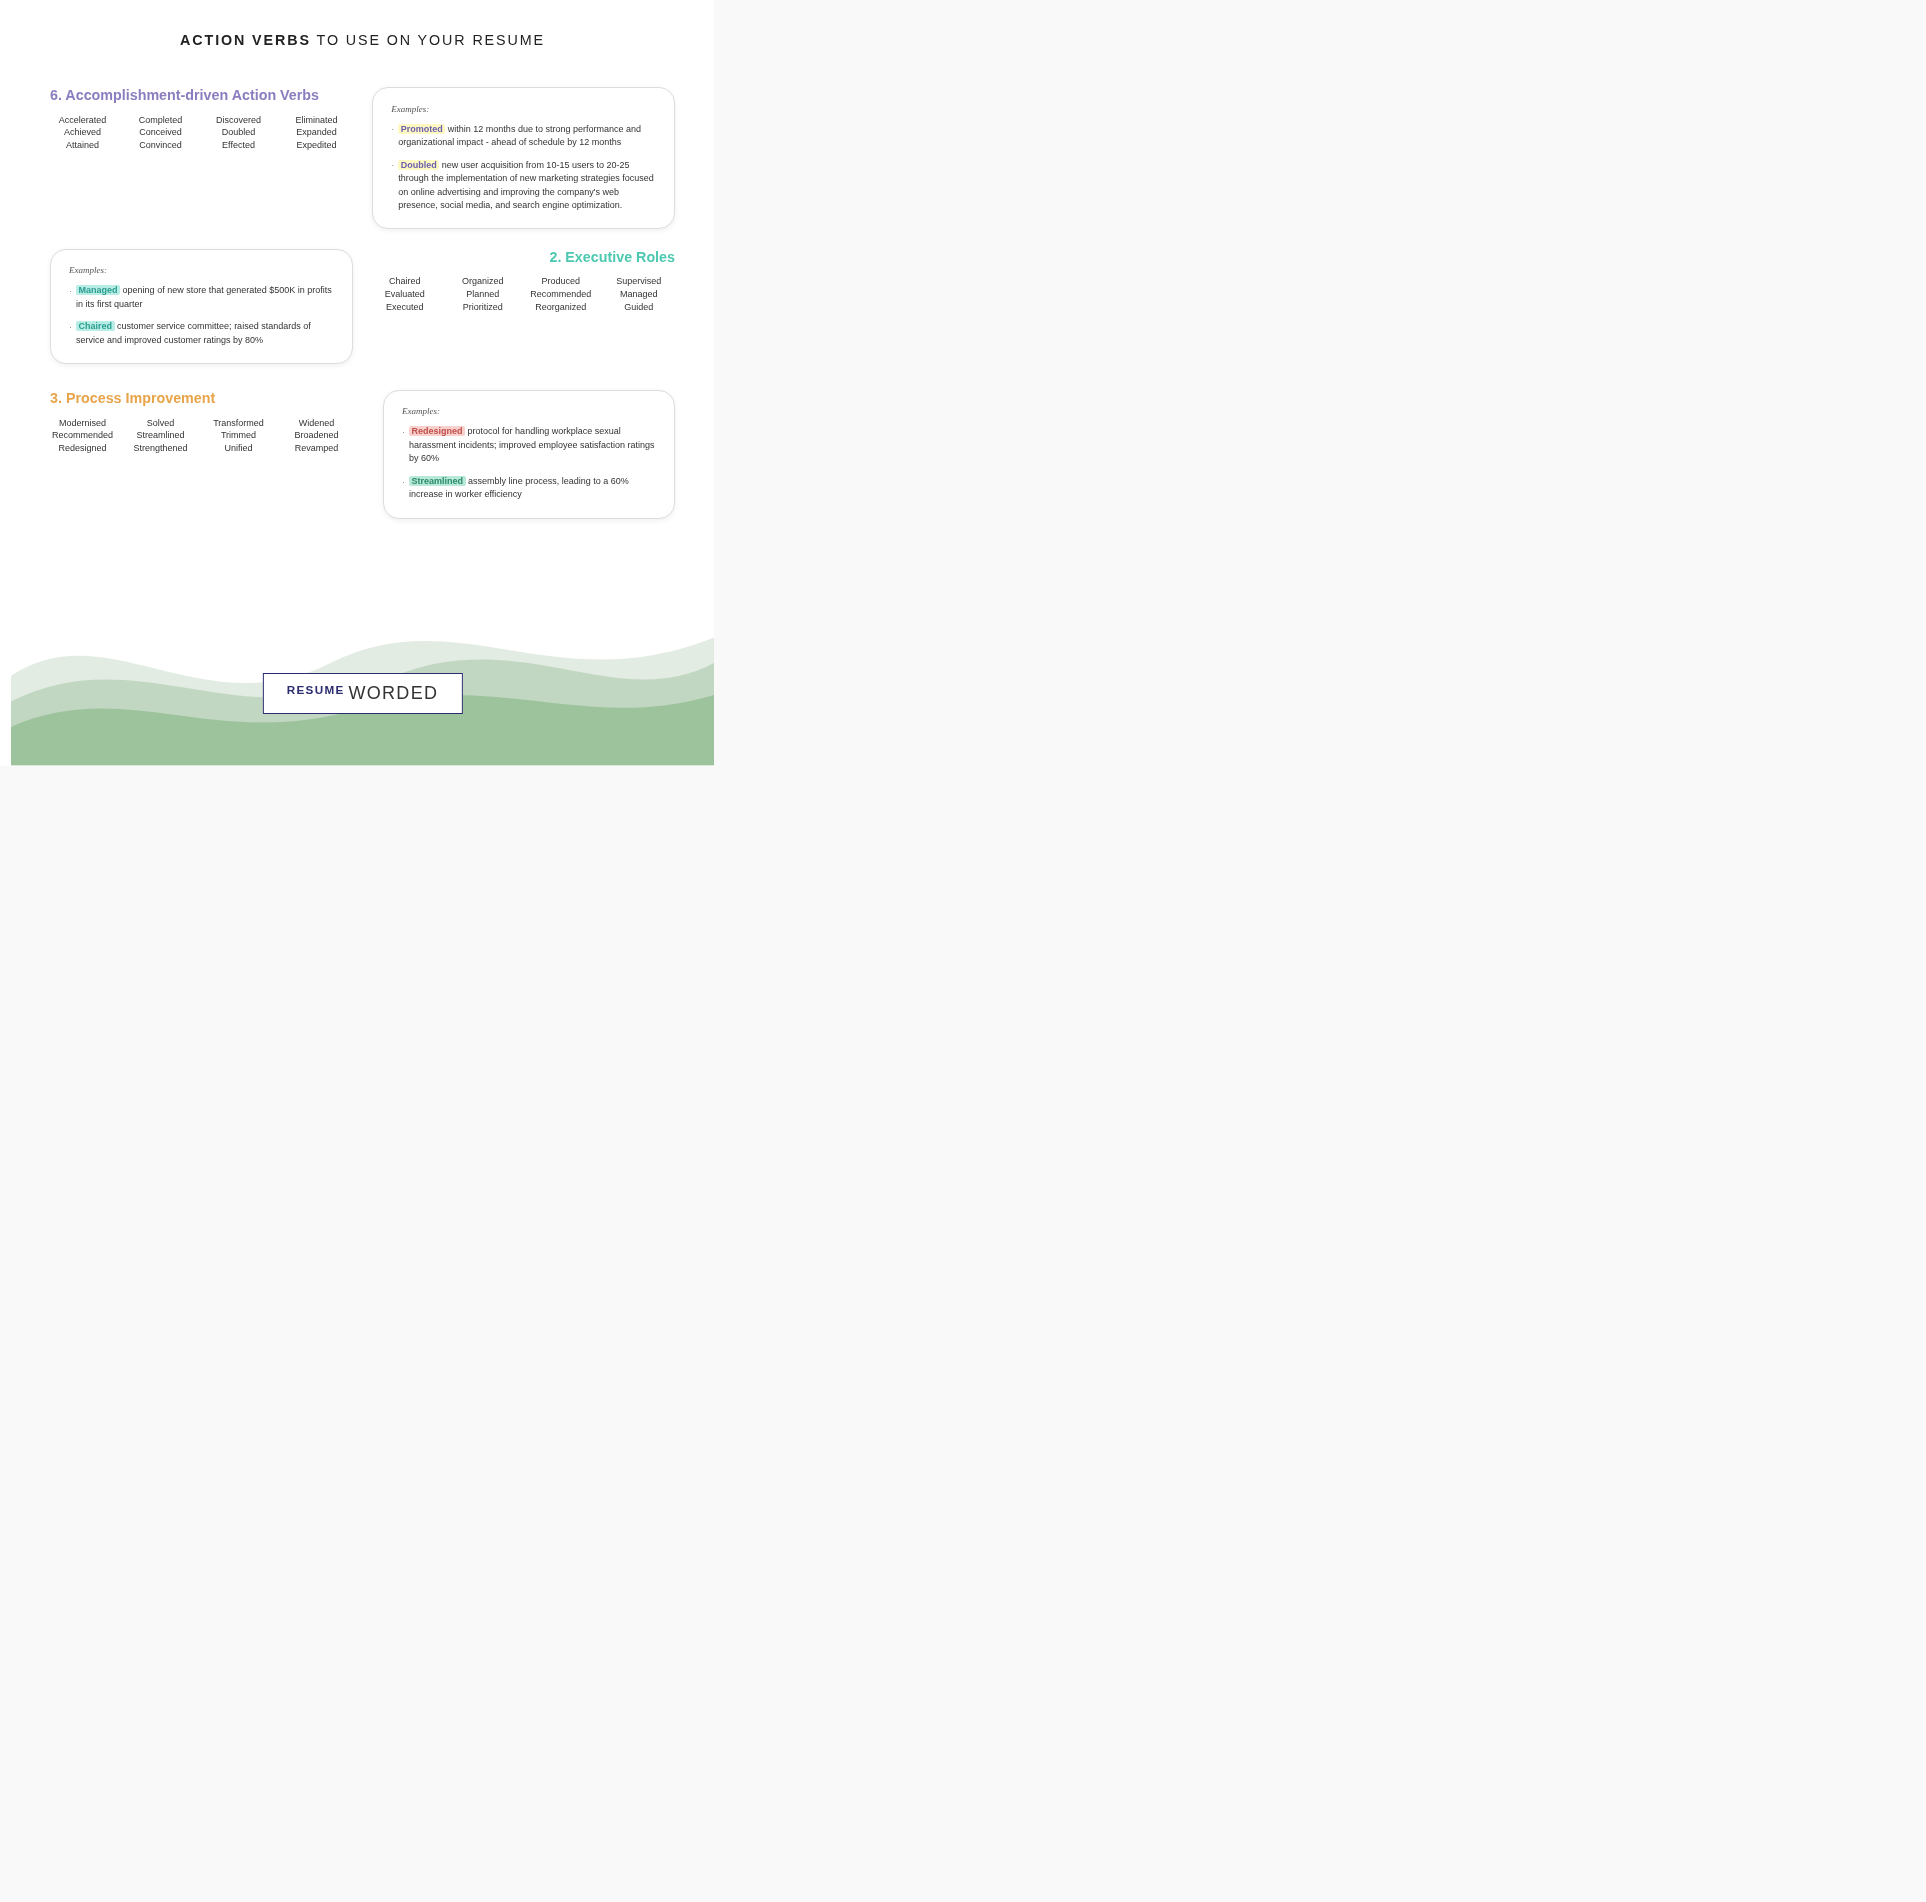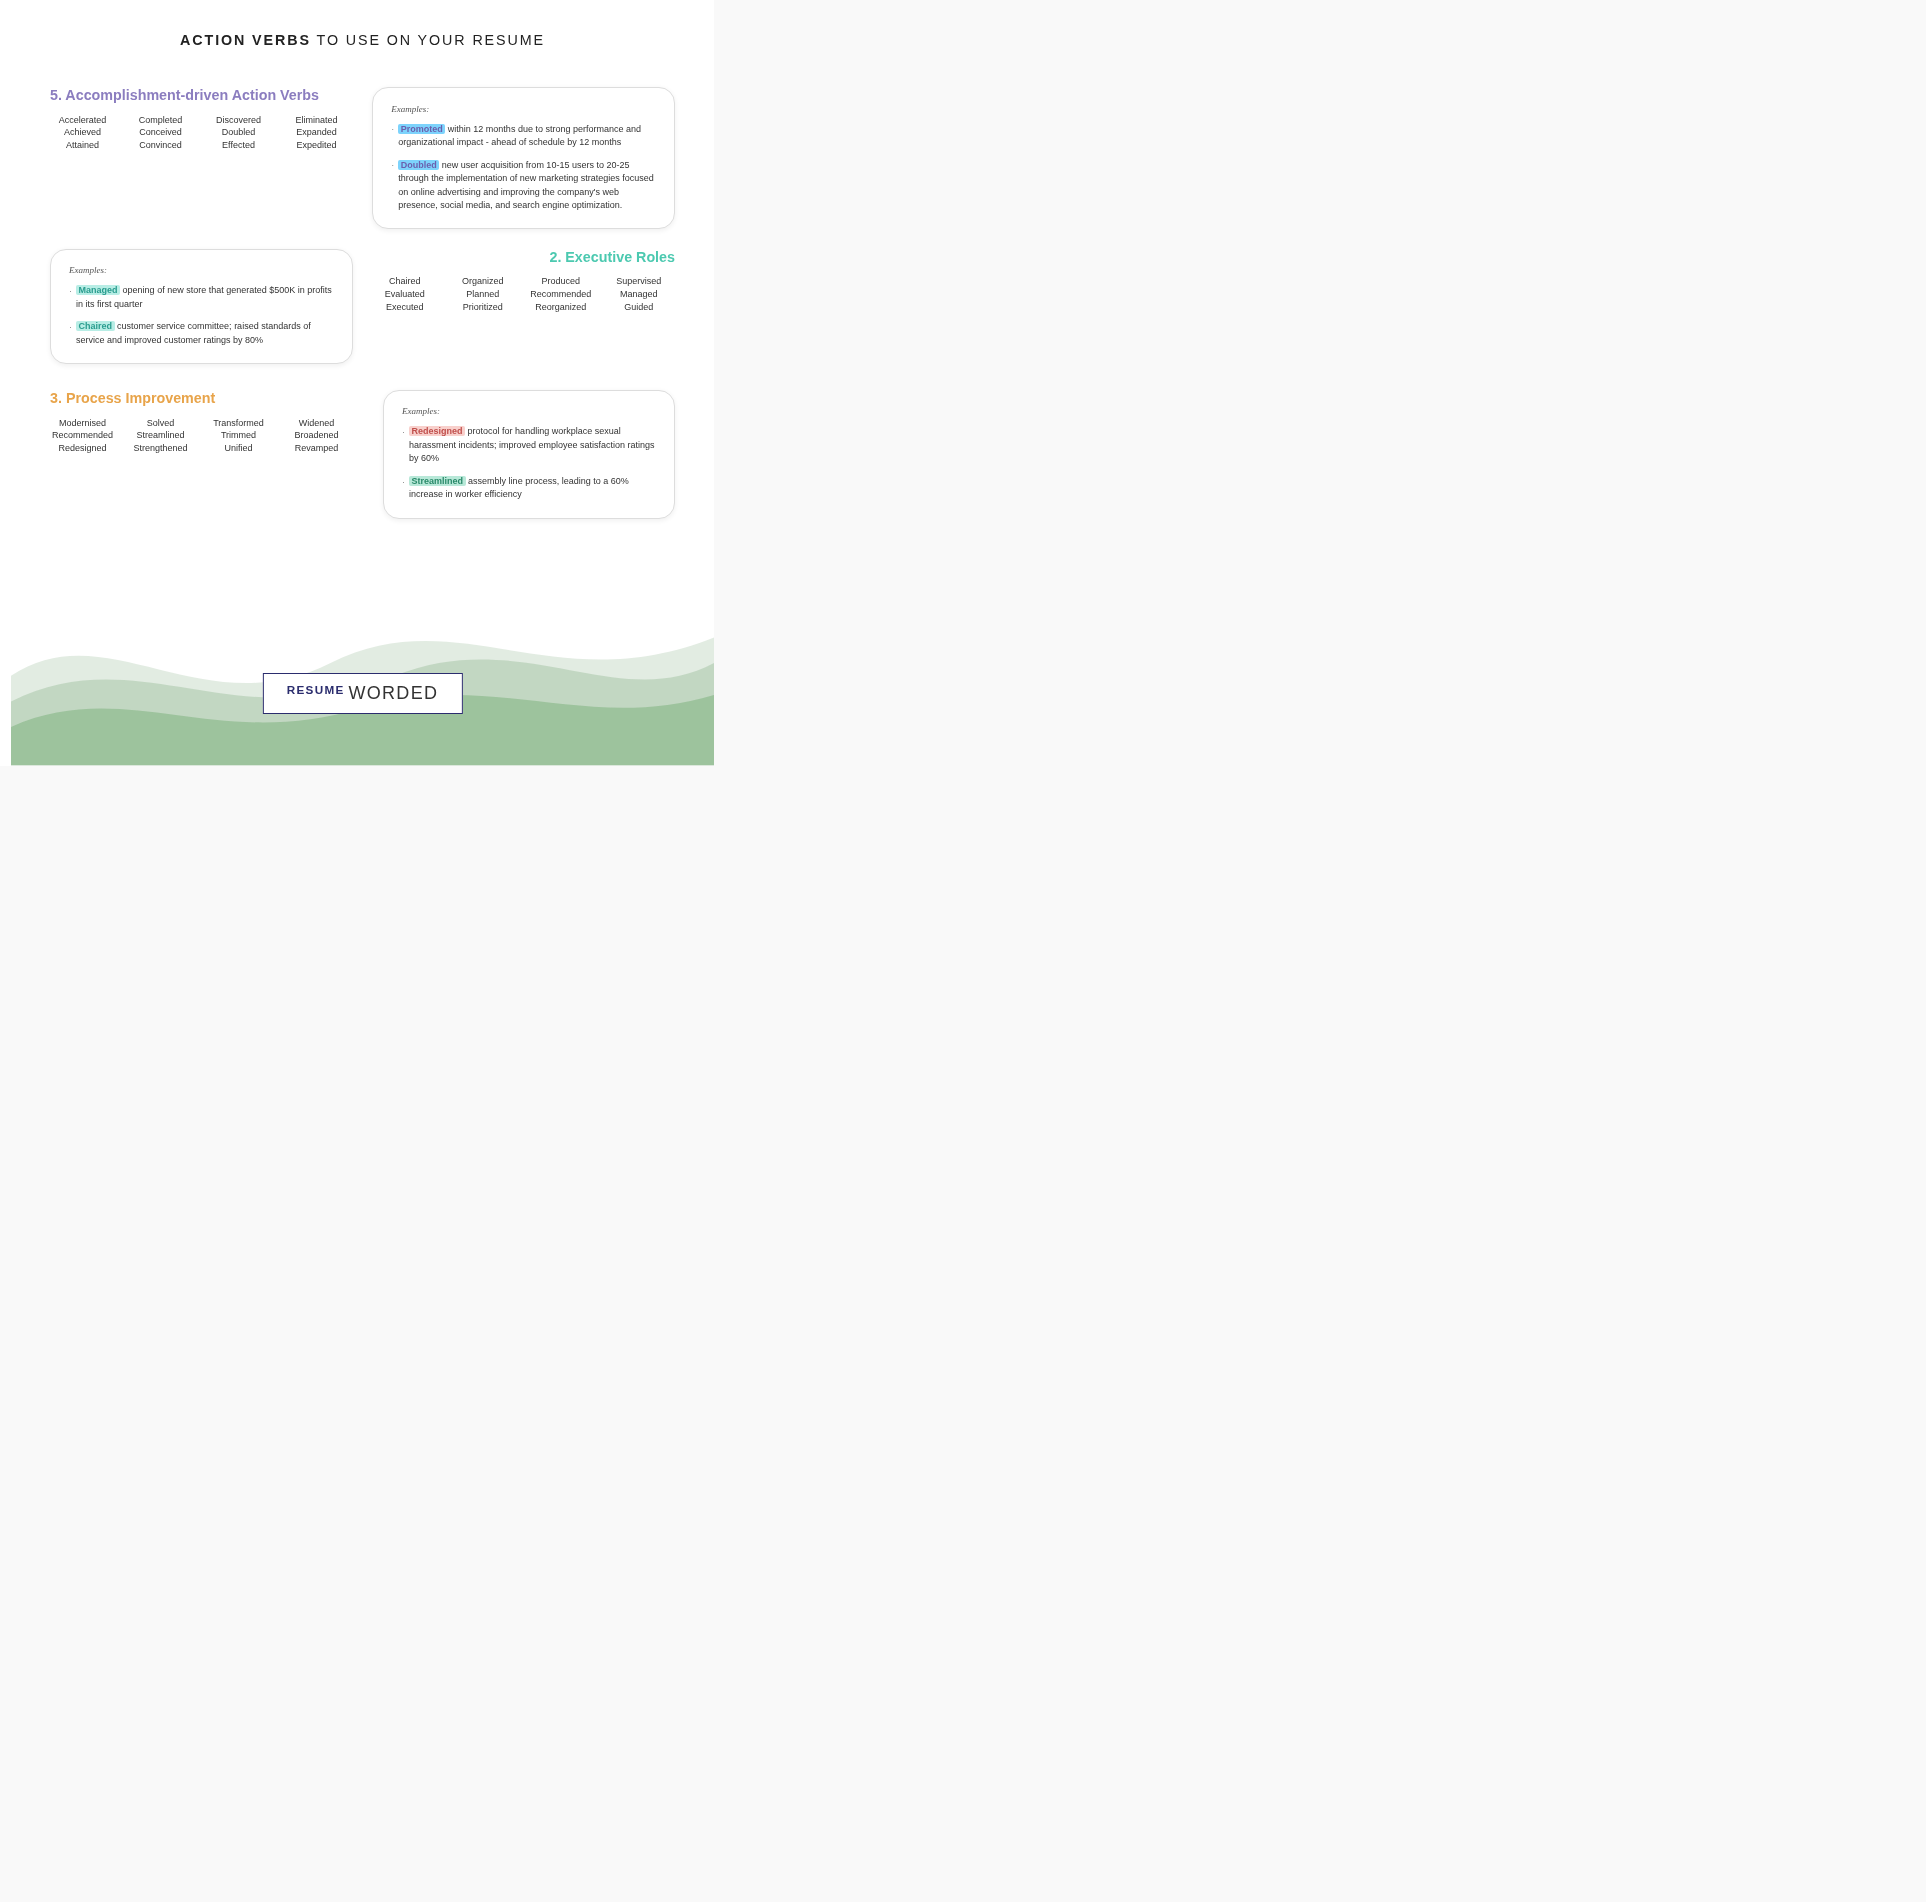--- a/index.html
+++ b/index.html
@@ -106,21 +106,21 @@
       color: #888;
       margin-top: 0.6px;
       flex-shrink: 0;
     }
     .highlight {
       border-radius: 1.9px;
       padding: 0 2.6px;
       font-weight: 600;
       white-space: nowrap;
     }
-    .highlight.purple-hl { background: #7dd3fc; color: #6b5fad; }
+    .highlight.purple-hl { background: #fef9c3; color: #6b5fad; }
     .highlight.teal-hl   { background: #b8ede5; color: #2a9d8f; }
     .highlight.pink-hl   { background: #f8d0cc; color: #c0504d; }
     .highlight.green-hl  { background: #b8e8d8; color: #2a8a6a; }
 
     
     .section-block {
       padding: 0;
     }
 
     
@@ -191,21 +191,21 @@
 
 <div class="page">
 
   <div class="header">
     <strong>ACTION VERBS</strong><span> TO USE ON YOUR RESUME</span>
   </div>
 
   <div class="main-grid">
 
     <div class="section-block row1-left">
-      <div class="section-title purple">5. Accomplishment-driven Action Verbs</div>
+      <div class="section-title purple">6. Accomplishment-driven Action Verbs</div>
       <div class="word-columns">
         <div class="word-col">
           <span>Accelerated</span>
           <span>Achieved</span>
           <span>Attained</span>
         </div>
         <div class="word-col">
           <span>Completed</span>
           <span>Conceived</span>
           <span>Convinced</span>

